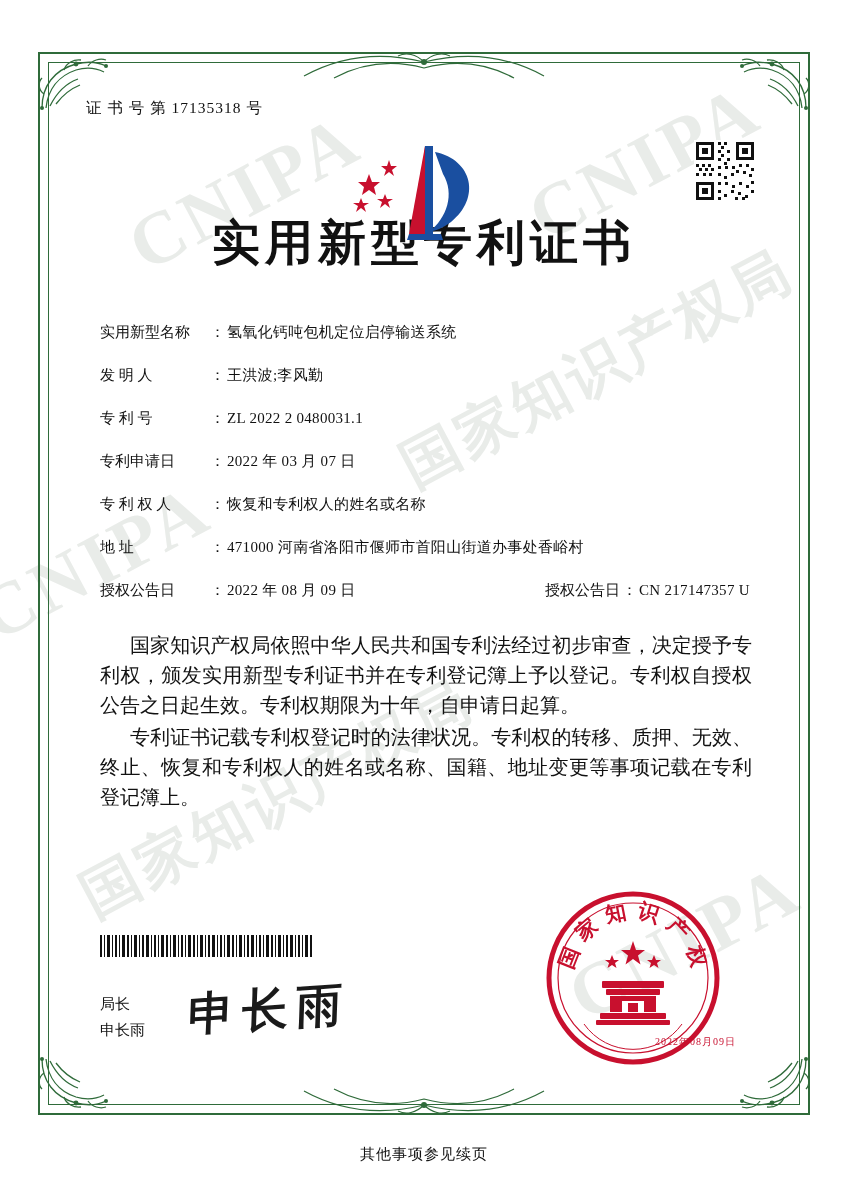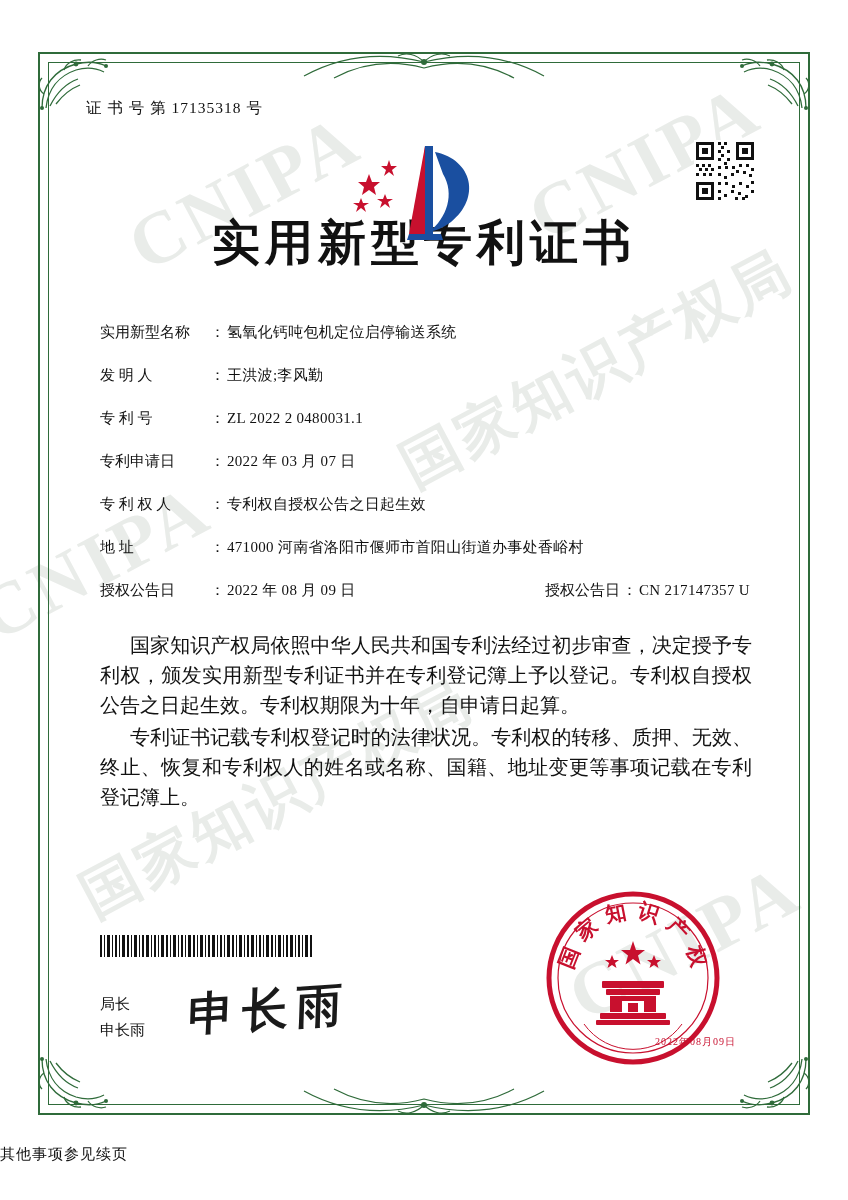--- a/index.html
+++ b/index.html
@@ -189,20 +189,21 @@
     bottom: 10px;
     text-align: center;
     font-size: 14px;
     color: #111;
   }
 
   .footer-note {
     position: absolute;
     left: 0; right: 0;
     top: 1145px;
+    text-align: center;
     font-size: 15px;
     color: #111;
     letter-spacing: 1px;
     z-index: 3;
   }
 </style>
 </head>
 <body>
 
 <div class="watermark-layer">
@@ -409,21 +410,21 @@
         <span class="field-value">ZL 2022 2 0480031.1</span>
       </div>
       <div class="field-row">
         <span class="field-label">专利申请日</span>
         <span class="field-colon">：</span>
         <span class="field-value">2022 年 03 月 07 日</span>
       </div>
       <div class="field-row">
         <span class="field-label">专 利 权 人</span>
         <span class="field-colon">：</span>
-        <span class="field-value">专利权自授权公告之日起生效</span>
+        <span class="field-value">恢复和专利权人的姓名或名称</span>
       </div>
       <div class="field-row">
         <span class="field-label">地 址</span>
         <span class="field-colon">：</span>
         <span class="field-value">471000 河南省洛阳市偃师市首阳山街道办事处香峪村</span>
       </div>
       <div class="field-row two-col">
         <span class="field-label">授权公告日</span>
         <span class="field-colon">：</span>
         <span class="field-value">2022 年 08 月 09 日</span>

